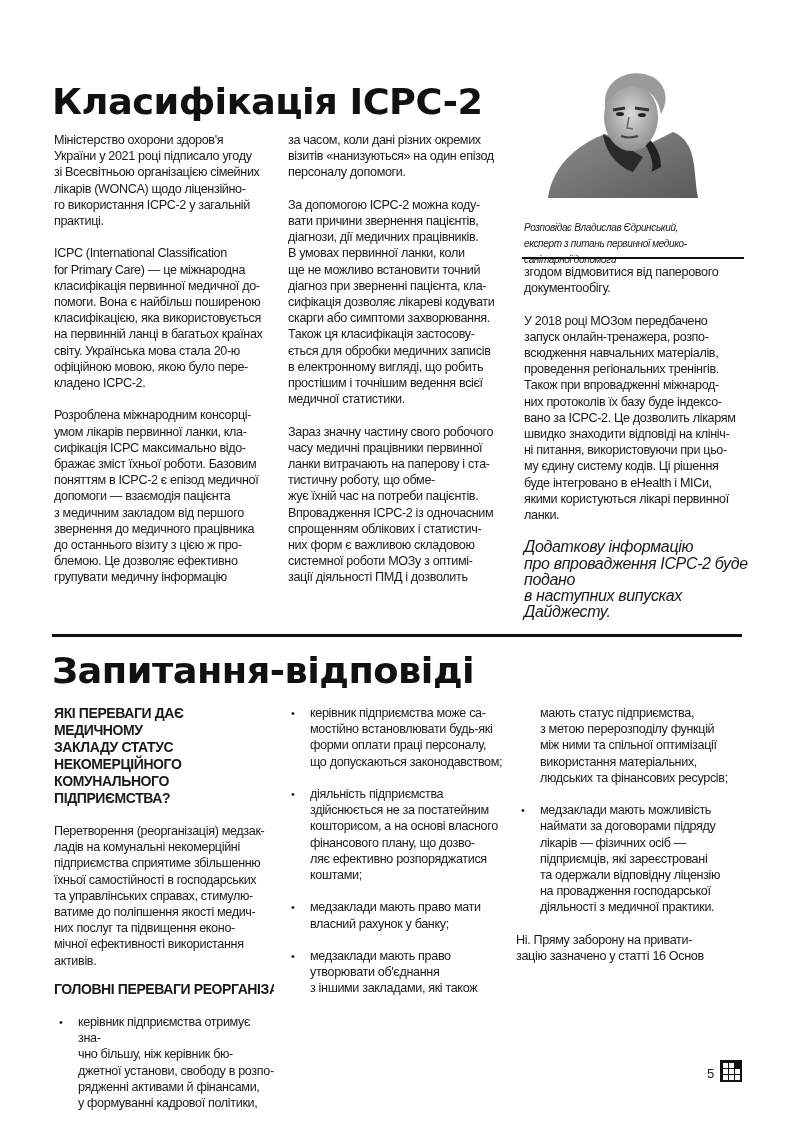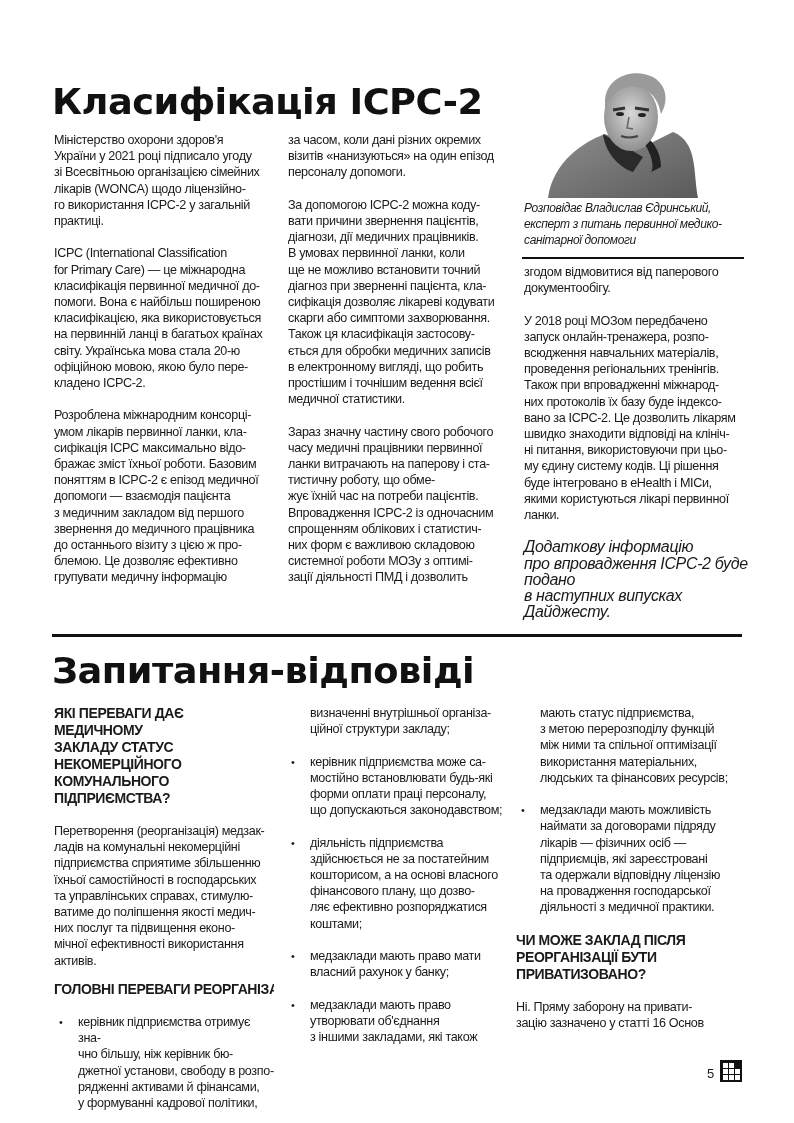--- a/index.html
+++ b/index.html
@@ -15,22 +15,23 @@
     color: #111; white-space: nowrap;
     transform: scaleX(1.05); transform-origin: left top;
   }
   .col {
     position: absolute; font-size: 12.6px; line-height: 16.2px;
     letter-spacing: -0.35px; font-stretch: condensed;
   }
   .col p { margin: 0 0 16.2px 0; white-space: pre-line; }
   .col p:last-child { margin-bottom: 0; }
   .caption {
-    font-style: italic; font-size: 12px; line-height: 16.2px; letter-spacing: -0.35px;
+    font-style: italic; font-size: 10px; line-height: 16.2px; letter-spacing: -0.35px;
     white-space: pre-line;
+    margin-top: 20px;
   }
   .rule-thick { position: absolute; height: 3px; background: #111; }
   .rule-thin { position: absolute; height: 2px; background: #111; }
   .qhead {
     font-family: "Liberation Sans", sans-serif;
     font-weight: bold; font-size: 14px; line-height: 17px;
     text-transform: uppercase; letter-spacing: -0.4px; margin: 0 0 16px 0;
     white-space: pre-line;
   }
   ul.bul { list-style: none; margin: 0; padding: 0; }
@@ -185,22 +186,20 @@
     <li><span class="dot">•</span><span>керівник підприємства отримує зна-
 чно більшу, ніж керівник бю-
 джетної установи, свободу в розпо-
 рядженні активами й фінансами,
 у формуванні кадрової політики,</span></li>
   </ul>
 </div>
 
 <div class="col" style="left:286px; top:705px; width:225px;">
   <ul class="bul">
-    <li class="cont"><span>визначенні внутрішньої організа-
-ційної структури закладу;</span></li>
     <li><span class="dot">•</span><span>керівник підприємства може са-
 мостійно встановлювати будь-які
 форми оплати праці персоналу,
 що допускаються законодавством;</span></li>
     <li><span class="dot">•</span><span>діяльність підприємства
 здійснюється не за постатейним
 кошторисом, а на основі власного
 фінансового плану, що дозво-
 ляє ефективно розпоряджатися
 коштами;</span></li>
@@ -220,23 +219,20 @@
 використання матеріальних,
 людських та фінансових ресурсів;</span></li>
     <li><span class="dot">•</span><span>медзаклади мають можливість
 наймати за договорами підряду
 лікарів — фізичних осіб —
 підприємців, які зареєстровані
 та одержали відповідну ліцензію
 на провадження господарської
 діяльності з медичної практики.</span></li>
   </ul>
-  <div class="qhead" style="margin-top:4px;">Чи може заклад після
-реорганізації бути
-приватизовано?</div>
   <p>Ні. Пряму заборону на привати-
 зацію зазначено у статті 16 Основ</p>
 </div>
 
 <div class="pagenum" style="left:707px; top:1066px;">5</div>
 <div class="grid-icon" style="left:720px; top:1060px;">
   <span style="left:3px; top:9px;"></span>
   <span style="left:9px; top:9px;"></span>
   <span style="left:15px; top:9px;"></span>
   <span style="left:3px; top:15px;"></span>

